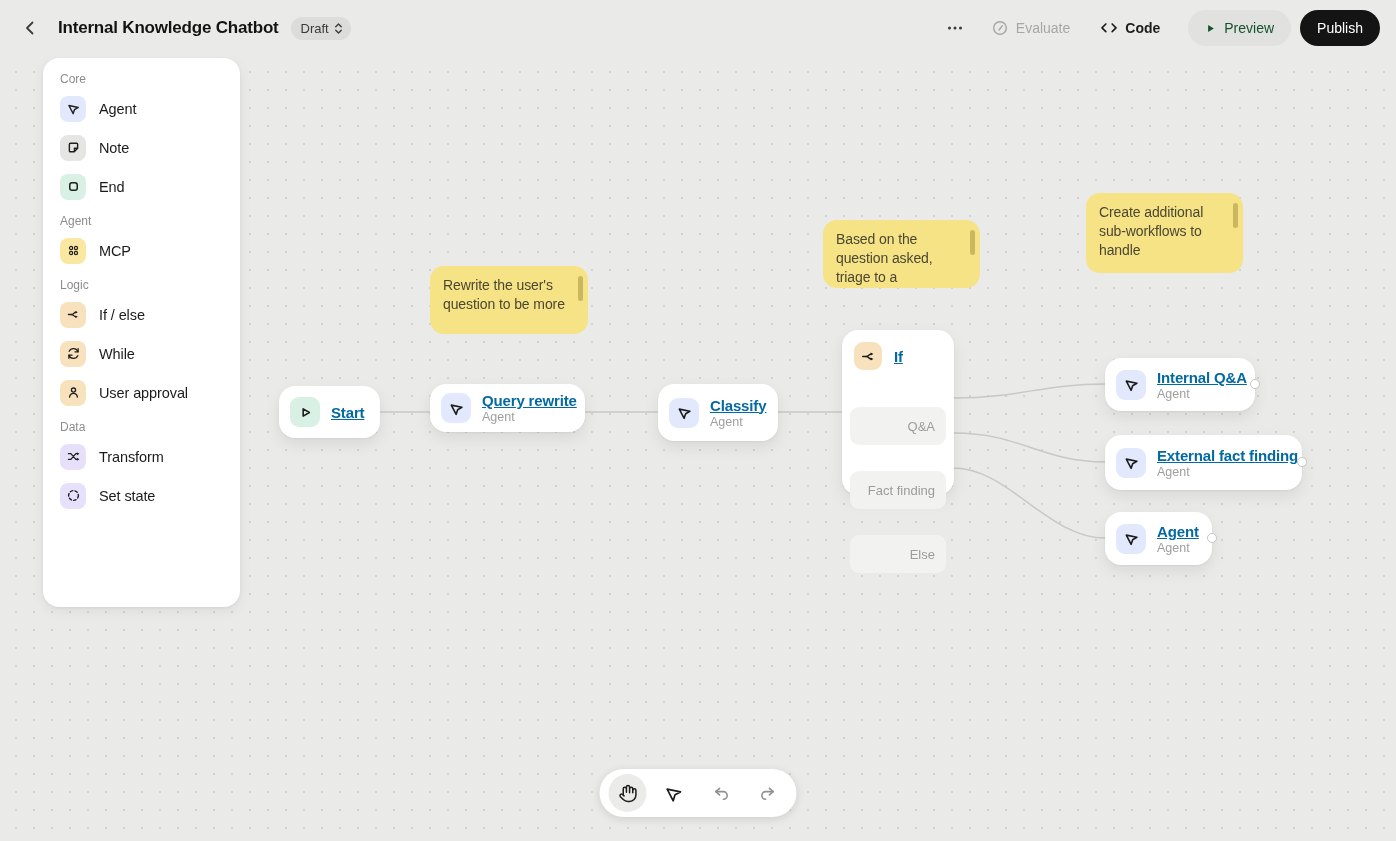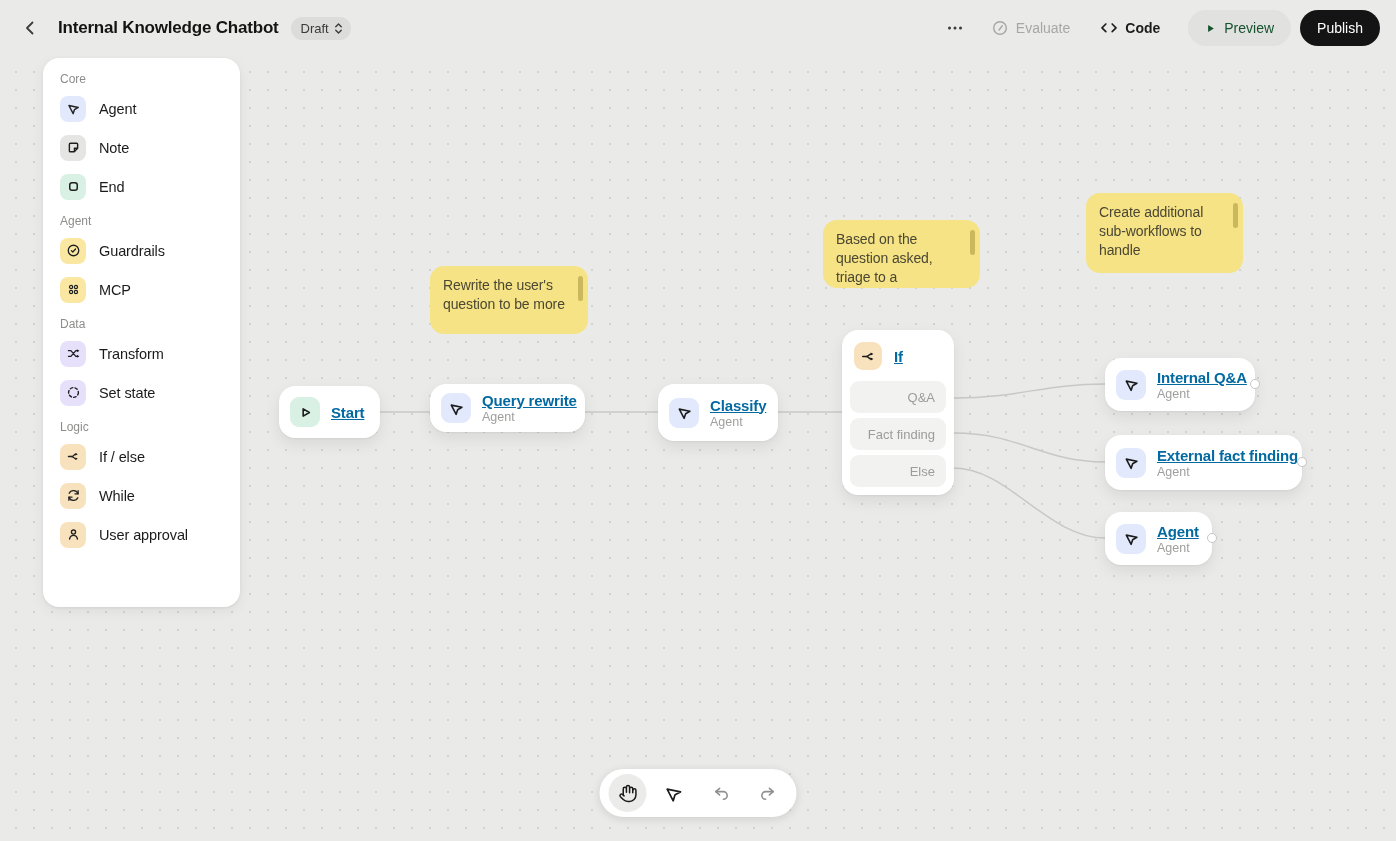--- a/index.html
+++ b/index.html
@@ -37,23 +37,23 @@
   .nicon { width:30px; height:30px; border-radius:9px; flex:none;
     display:flex; align-items:center; justify-content:center; color:#1c1c1c; }
   .nicon svg { width:17px; height:17px; }
   .ntitle { font-size:15px; font-weight:700; color:#0369a1; white-space:nowrap; letter-spacing:-.15px;text-decoration:underline; }
   .nsub { font-size:12.5px; color:#9e9e9c; margin-top:1px; }
   .port { position:absolute; right:-5px; top:50%; width:10px; height:10px; margin-top:-6px;
     border-radius:50%; background:#fff; border:1.5px solid #c6c6c4; }
 
   .if-node { display:block; padding:10px 8px 8px; }
   .if-head { display:flex; align-items:center; gap:12px; padding:2px 4px 11px 4px; }
-  .branch { height:32px; border-radius:9px; background:#f2f2f0; color:#9c9c9a;
+  .branch { height:38px; border-radius:9px; background:#f2f2f0; color:#9c9c9a;
     font-size:13px; display:flex; align-items:center; justify-content:flex-end;
-    padding:0 11px; margin-bottom:5px; }
+    padding:0 11px; margin-bottom:5px;margin-top:26px; }
   .branch:last-child { margin-bottom:0; }
 
   
   header {
     position:absolute; top:0; left:0; right:0; height:56px; background:#eaeae8;
     display:flex; align-items:center; padding:0 16px; z-index:10;
   }
   .hbtn { display:flex; align-items:center; justify-content:center; cursor:pointer; background:none; border:none; padding:0; }
   .back { width:28px; height:28px; color:#3c3c3a; }
   .title { font-size:17px; font-weight:700; color:#141414; margin:0 12px 0 14px; letter-spacing:-.2px; }
@@ -371,78 +371,70 @@
           </svg>
         </span>
       <span class="slbl">End</span>
     </div>
   </div>
   <div class="sec">
     <div class="sec-label">Agent</div>
     <div class="sitem">
       <span class="sicon" style="background: rgb(250, 232, 162);">
           <svg>
-            <use href="#i-shield"></use>
-          </svg>
-        </span>
-      <span class="slbl">Guardrails</span>
-    </div>
-    <div class="sitem">
-      <span class="sicon" style="background: rgb(250, 232, 162);">
-          <svg>
             <use href="#i-mcp"></use>
           </svg>
         </span>
       <span class="slbl">MCP</span>
+    </div>
+  </div>
+  <div class="sec">
+    <div class="sec-label">Logic</div>
+    <div class="sitem">
+      <span class="sicon" style="background: rgb(248, 225, 189);">
+          <svg>
+            <use href="#i-split"></use>
+          </svg>
+        </span>
+      <span class="slbl">If / else</span>
+    </div>
+    <div class="sitem">
+      <span class="sicon" style="background: rgb(248, 225, 189);">
+          <svg>
+            <use href="#i-loop"></use>
+          </svg>
+        </span>
+      <span class="slbl">While</span>
+    </div>
+    <div class="sitem">
+      <span class="sicon" style="background: rgb(248, 225, 189);">
+          <svg>
+            <use href="#i-user"></use>
+          </svg>
+        </span>
+      <span class="slbl">User approval</span>
     </div>
   </div>
   <div class="sec">
     <div class="sec-label">Data</div>
     <div class="sitem">
       <span class="sicon" style="background: rgb(231, 224, 251);">
           <svg>
             <use href="#i-shuffle"></use>
           </svg>
         </span>
       <span class="slbl">Transform</span>
     </div>
     <div class="sitem">
       <span class="sicon" style="background: rgb(231, 224, 251);">
           <svg>
             <use href="#i-dashed"></use>
           </svg>
         </span>
       <span class="slbl">Set state</span>
-    </div>
-  </div>
-  <div class="sec">
-    <div class="sec-label">Logic</div>
-    <div class="sitem">
-      <span class="sicon" style="background: rgb(248, 225, 189);">
-          <svg>
-            <use href="#i-split"></use>
-          </svg>
-        </span>
-      <span class="slbl">If / else</span>
-    </div>
-    <div class="sitem">
-      <span class="sicon" style="background: rgb(248, 225, 189);">
-          <svg>
-            <use href="#i-loop"></use>
-          </svg>
-        </span>
-      <span class="slbl">While</span>
-    </div>
-    <div class="sitem">
-      <span class="sicon" style="background: rgb(248, 225, 189);">
-          <svg>
-            <use href="#i-user"></use>
-          </svg>
-        </span>
-      <span class="slbl">User approval</span>
     </div>
   </div>
 </aside>
 
 <div class="dock">
   <button class="tool active">
       <svg>
         <use href="#i-hand"></use>
       </svg>
     </button>

